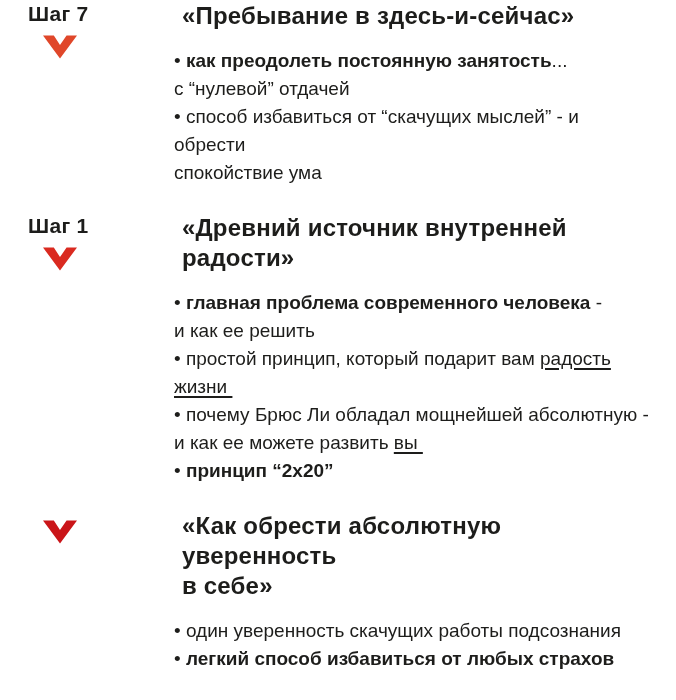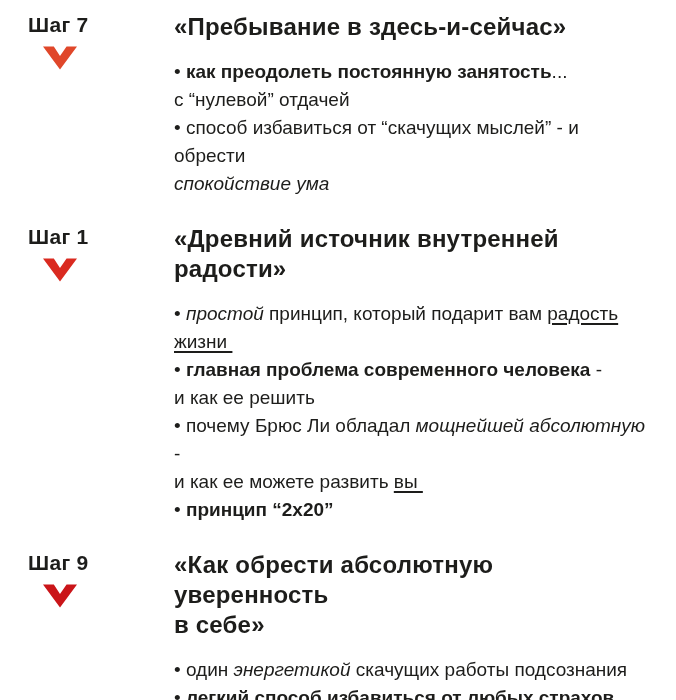--- a/index.html
+++ b/index.html
@@ -1,49 +1,49 @@
 <!DOCTYPE html>
 <html><head>
 <meta charset="utf-8">
 <style>
   html, body { margin: 0; padding: 0; background: #ffffff; }
   .page {
     position: relative;
     width: 676px;
     height: 700px;
     box-sizing: border-box;
-    padding: 12px 26px 0 28px;
+    padding: 1px 26px 0 28px;
     background: #ffffff;
     font-family: "Liberation Sans", "DejaVu Sans", sans-serif;
     color: #1d1d1b;
     overflow: hidden;
   }
   .step { display: flex; margin-bottom: 26px; }
   .step-left { flex: 0 0 146px; width: 146px; }
   .step-label {
     font-size: 21px;
     font-weight: 700;
     line-height: 25px;
     letter-spacing: 0.3px;
   }
   .chevron { display: block; width: 34px; height: 24px; margin: 9px 0 0 15px; }
   .step-right { flex: 1 1 auto; min-width: 0; }
   .step-title {
-    margin: 0 0 16px 0;
+    margin: 0 0 16px 8px;
     font-size: 24px;
     font-weight: 600;
     line-height: 30px;
     white-space: pre-line;
     letter-spacing: 0.2px;
   }
   .bullets { font-size: 19px; line-height: 28px; }
   .bullet { margin: 0; white-space: pre-wrap; }
   .run-r { font-weight: 400; font-style: normal; }
   .run-b { font-weight: 700; }
-  .run-i { font-style: italic; }
+  .run-i { }
   .run-u { text-decoration: underline; text-decoration-thickness: 1.5px; text-underline-offset: 3px; }
 </style>
 </head>
 <body>
 
 <div class="page" style="background: rgb(255, 255, 255); color: rgb(29, 29, 27);">
   <div id="steps-list">
       <section class="step">
         <div class="step-left">
           <div class="step-label">Шаг 7</div>
@@ -64,41 +64,40 @@
       <section class="step">
         <div class="step-left">
           <div class="step-label">Шаг 1</div>
           <svg class="chevron" viewBox="0 0 44 30">
             <polygon points="0,0 14,0 22,12.5 30.5,0 44,0 22,30" fill="#da2a20"></polygon>
           </svg>
         </div>
         <div class="step-right">
           <h2 class="step-title">«Древний источник внутренней радости»</h2>
           <div class="bullets">
+            <p class="bullet"><span class="run-r">• </span><span class="run-b">главная проблема современного человека</span><span class="run-r"> -
+и как ее решить</span></p>
             <p class="bullet"><span class="run-r">• </span><span class="run-i">простой</span><span class="run-r"> принцип, который подарит вам </span><span class="run-u">радость
 жизни </span></p>
-            <p class="bullet"><span class="run-r">• </span><span class="run-b">главная проблема современного человека</span><span class="run-r"> -
-и как ее решить</span></p>
             <p class="bullet"><span class="run-r">• почему Брюс Ли обладал </span><span class="run-i">мощнейшей абсолютную</span><span class="run-r"> -
 и как ее можете развить </span><span class="run-u">вы </span></p>
             <p class="bullet"><span class="run-r">• </span><span class="run-b">принцип “2x20”</span></p>
           </div>
         </div>
       </section>
       <section class="step">
         <div class="step-left">
-          <div class="step-label">Шаг 9</div>
           <svg class="chevron" viewBox="0 0 44 30">
             <polygon points="0,0 14,0 22,12.5 30.5,0 44,0 22,30" fill="#ca1519"></polygon>
           </svg>
         </div>
         <div class="step-right">
           <h2 class="step-title">«Как обрести абсолютную уверенность
 в себе»</h2>
           <div class="bullets">
-            <p class="bullet"><span class="run-r">• один </span><span class="run-i">энергетикой</span><span class="run-r"> скачущих работы подсознания</span></p>
+            <p class="bullet"><span class="run-r">• один </span><span class="run-i">уверенность</span><span class="run-r"> скачущих работы подсознания</span></p>
             <p class="bullet"><span class="run-r">• </span><span class="run-b">легкий способ избавиться от любых страхов</span></p>
           </div>
         </div>
       </section>
     </div>
 
 </div>
 
 </body></html>

